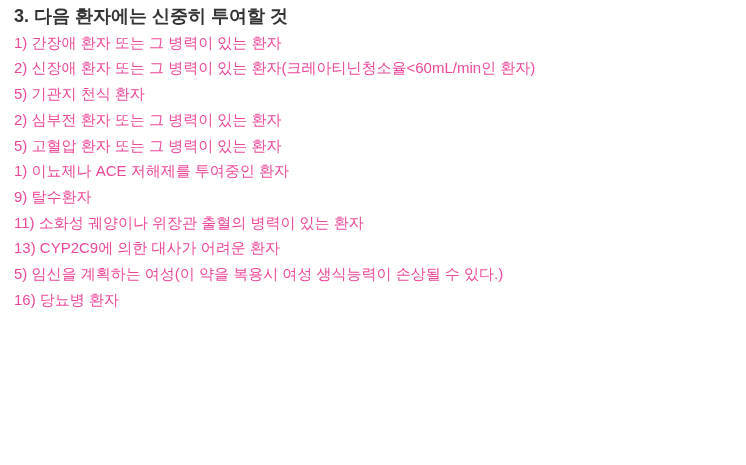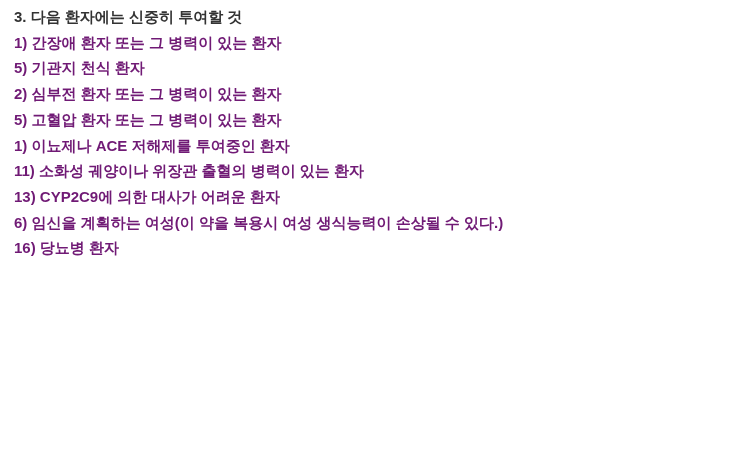--- a/index.html
+++ b/index.html
@@ -15,41 +15,43 @@
     color: #333333;
   }
   .doc {
     box-sizing: border-box;
     width: 746px;
     height: 465px;
     padding: 4px 10px 0 14px;
   }
   .doc-heading {
     margin: 0;
-    font-size: 15px;
+    font-size: 18px;
     line-height: 25.7px;
     font-weight: 700;
     color: #333333;
   }
   .doc-item {
     margin: 0;
     font-size: 15px;
     line-height: 25.7px;
-    font-weight: 700;
-    color: #701a75;
+    font-weight: 400;
+    color: #ec4899;
     word-break: keep-all;
   }
 </style>
 </head>
 <body>
 
 <div class="doc">
   <h2 class="doc-heading">3. 다음 환자에는 신중히 투여할 것</h2>
   <p class="doc-item">1) 간장애 환자 또는 그 병력이 있는 환자</p>
+  <p class="doc-item">2) 신장애 환자 또는 그 병력이 있는 환자(크레아티닌청소율&lt;60mL/min인 환자)</p>
   <p class="doc-item">5) 기관지 천식 환자</p>
   <p class="doc-item">2) 심부전 환자 또는 그 병력이 있는 환자</p>
   <p class="doc-item">5) 고혈압 환자 또는 그 병력이 있는 환자</p>
   <p class="doc-item">1) 이뇨제나 ACE 저해제를 투여중인 환자</p>
+  <p class="doc-item">9) 탈수환자</p>
   <p class="doc-item">11) 소화성 궤양이나 위장관 출혈의 병력이 있는 환자</p>
   <p class="doc-item">13) CYP2C9에 의한 대사가 어려운 환자</p>
-  <p class="doc-item">6) 임신을 계획하는 여성(이 약을 복용시 여성 생식능력이 손상될 수 있다.)</p>
+  <p class="doc-item">5) 임신을 계획하는 여성(이 약을 복용시 여성 생식능력이 손상될 수 있다.)</p>
   <p class="doc-item">16) 당뇨병 환자</p>
 </div>
 
 </body></html>

